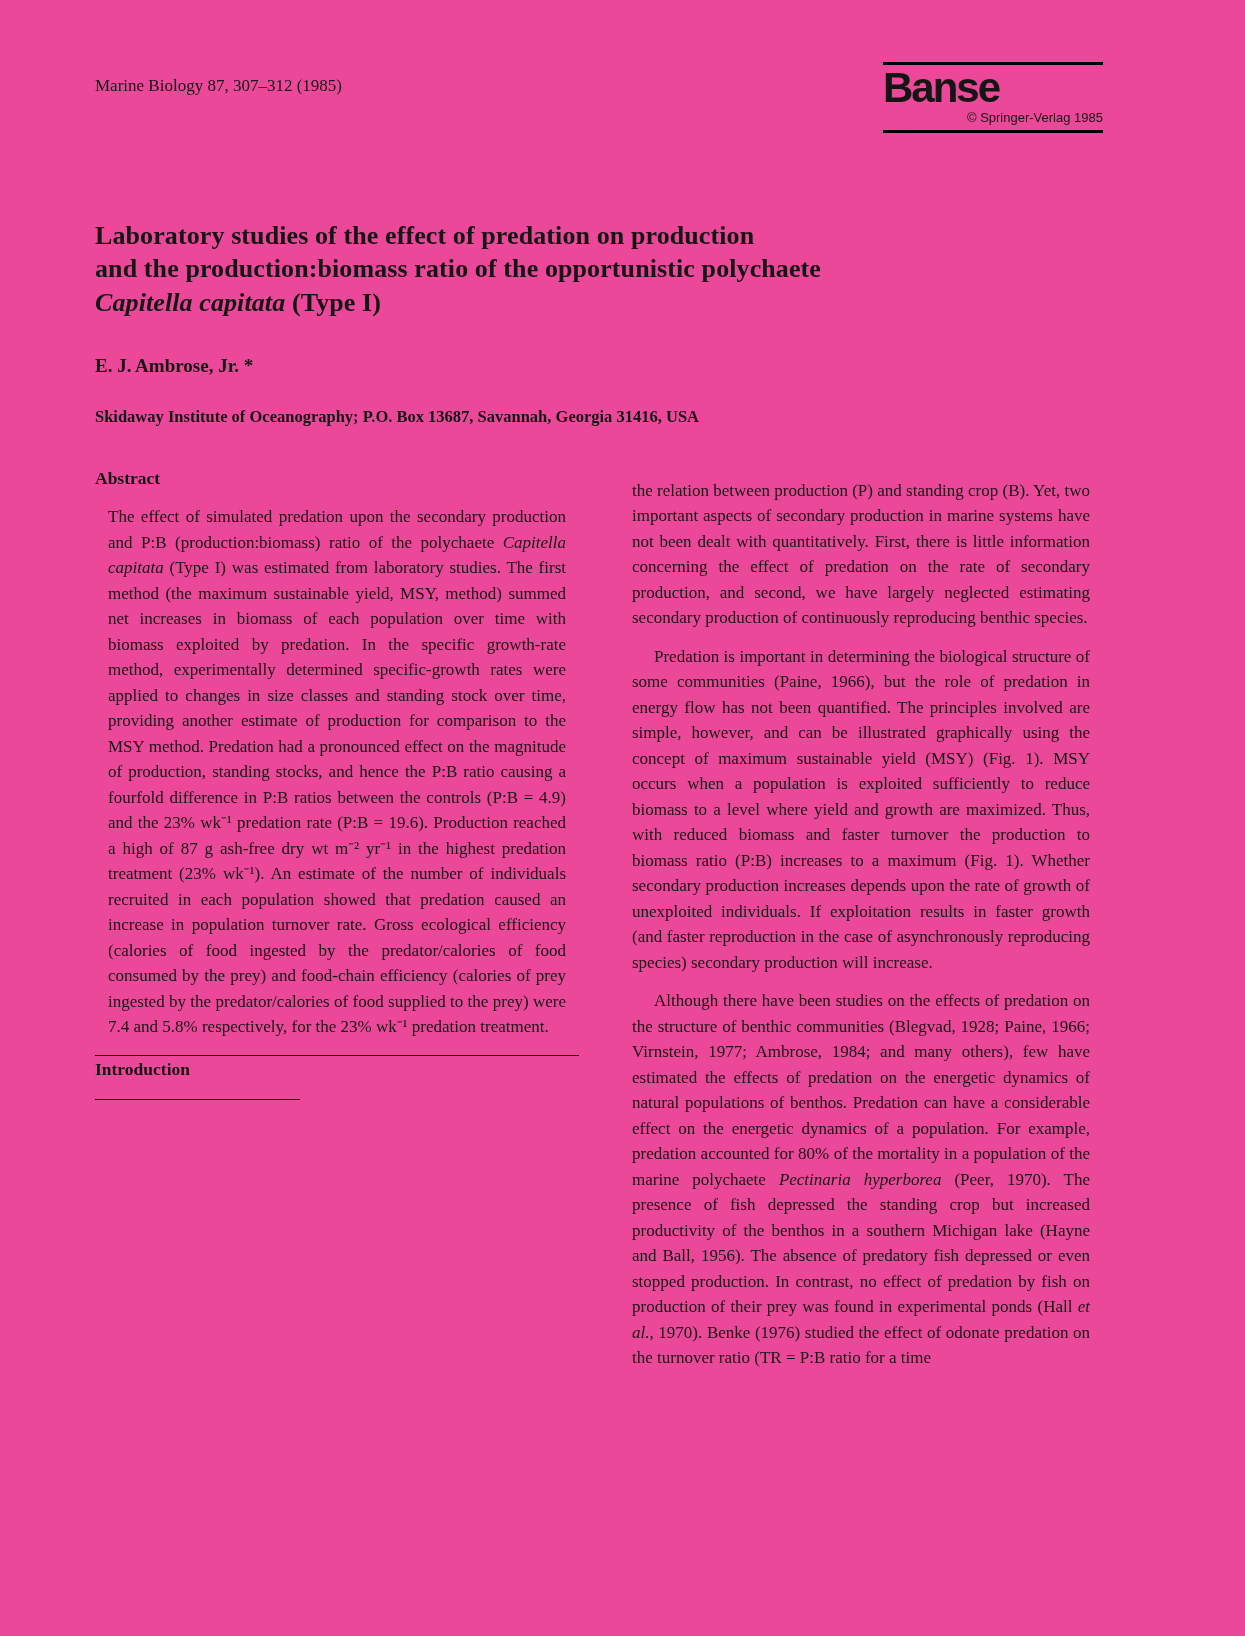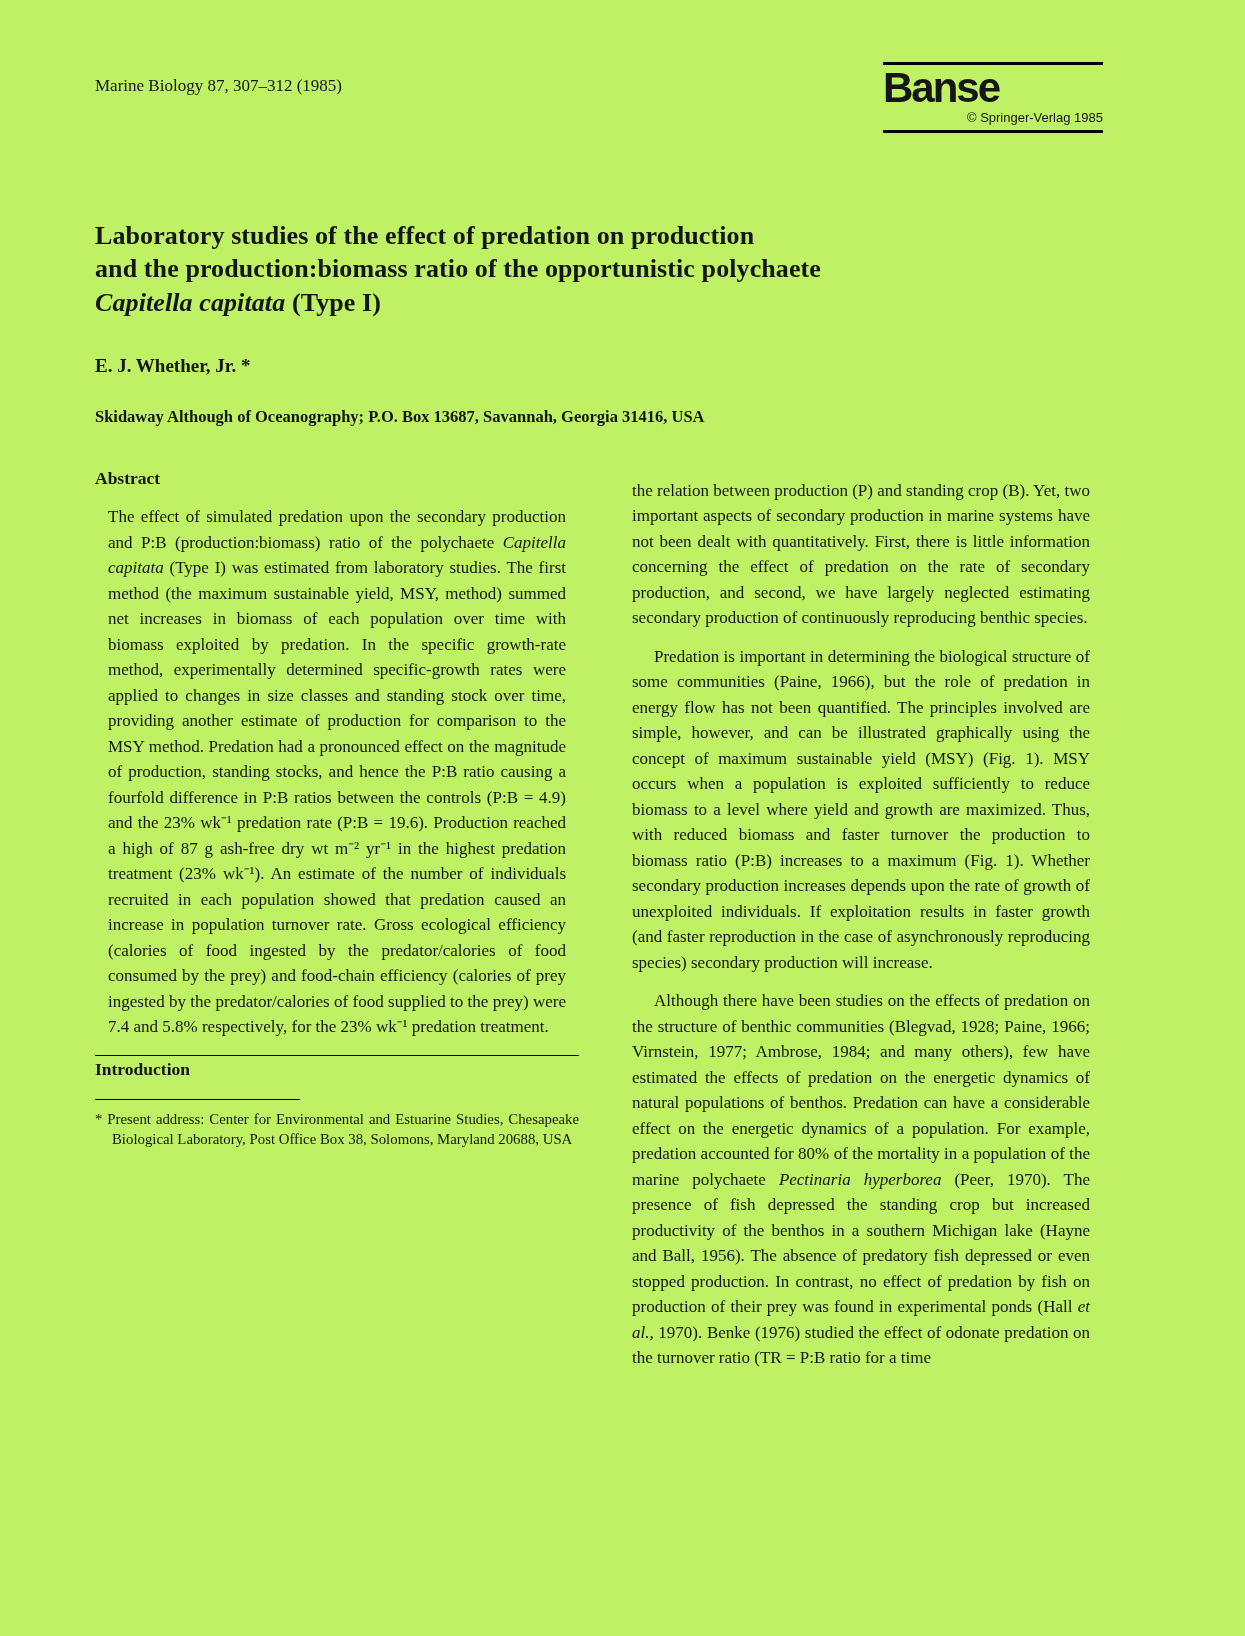--- a/index.html
+++ b/index.html
@@ -7,21 +7,21 @@
   body {
     width: 1245px; height: 1636px;
     font-family: "Liberation Serif", serif;
     color: #151515;
   }
   .page {
     position: relative;
     width: 1245px; height: 1636px;
     padding: 62px 142px 24px 95px;
     overflow: hidden;
-    background: #bef264;
+    background: #ec4899;
   }
   
   .header { display: flex; justify-content: space-between; align-items: flex-start; }
   .citation { font-size: 17px; padding-top: 14px; }
   .logo {
     width: 220px;
     border-top: 3px solid #000;
     border-bottom: 3px solid #000;
     padding: 3px 0 5px 0;
     font-family: "Liberation Sans", sans-serif;
@@ -70,34 +70,33 @@
   <div class="header">
     <div class="citation">Marine Biology 87, 307–312 (1985)</div>
     <div class="logo">
       <div class="logo-marine">Banse</div>
       <div class="logo-copyright">© Springer-Verlag 1985</div>
     </div>
   </div>
 
   <h1 class="title"><span>Laboratory studies of the effect of predation on production</span><br><span>and the production:biomass ratio of the opportunistic polychaete</span><br><span class="italic">Capitella capitata</span><span> (Type I)</span></h1>
 
-  <div class="author">E. J. Whether, Jr. *</div>
+  <div class="author">E. J. Ambrose, Jr. *</div>
 
-  <div class="affiliation">Skidaway Although of Oceanography; P.O. Box 13687, Savannah, Georgia 31416, USA</div>
+  <div class="affiliation">Skidaway Institute of Oceanography; P.O. Box 13687, Savannah, Georgia 31416, USA</div>
 
   <div class="columns">
 
     <div class="col">
       <h2 class="sec-heading">Abstract</h2>
       <p class="para"><span>The effect of simulated predation upon the secondary production and P:B (production:biomass) ratio of the polychaete </span><span class="italic">Capitella capitata</span><span> (Type I) was estimated from laboratory studies. The first method (the maximum sustainable yield, MSY, method) summed net increases in biomass of each population over time with biomass exploited by predation. In the specific growth-rate method, experimentally determined specific-growth rates were applied to changes in size classes and standing stock over time, providing another estimate of production for comparison to the MSY method. Predation had a pronounced effect on the magnitude of production, standing stocks, and hence the P:B ratio causing a fourfold difference in P:B ratios between the controls (P:B = 4.9) and the 23% wk⁻¹ predation rate (P:B = 19.6). Production reached a high of 87 g ash-free dry wt m⁻² yr⁻¹ in the highest predation treatment (23% wk⁻¹). An estimate of the number of individuals recruited in each population showed that predation caused an increase in population turnover rate. Gross ecological efficiency (calories of food ingested by the predator/calories of food consumed by the prey) and food-chain efficiency (calories of prey ingested by the predator/calories of food supplied to the prey) were 7.4 and 5.8% respectively, for the 23% wk⁻¹ predation treatment.</span></p>
       <hr class="section-divider">
       <h2 class="sec-heading intro-heading">Introduction</h2>
       <div class="footnote-block">
         <hr class="footnote-rule">
-        <p class="footnote"><span>*  Present address: Center for Environmental and Estuarine Studies, Chesapeake Biological Laboratory, Post Office Box 38, Solomons, Maryland 20688, USA</span></p>
       </div>
     </div>
 
     <div class="col">
       <p class="para"><span>the relation between production (P) and standing crop (B). Yet, two important aspects of secondary production in marine systems have not been dealt with quantitatively. First, there is little information concerning the effect of predation on the rate of secondary production, and second, we have largely neglected estimating secondary production of continuously reproducing benthic species.</span></p>
       <p class="para indent"><span>Predation is important in determining the biological structure of some communities (Paine, 1966), but the role of predation in energy flow has not been quantified. The principles involved are simple, however, and can be illustrated graphically using the concept of maximum sustainable yield (MSY) (Fig. 1). MSY occurs when a population is exploited sufficiently to reduce biomass to a level where yield and growth are maximized. Thus, with reduced biomass and faster turnover the production to biomass ratio (P:B) increases to a maximum (Fig. 1). Whether secondary production increases depends upon the rate of growth of unexploited individuals. If exploitation results in faster growth (and faster reproduction in the case of asynchronously reproducing species) secondary production will increase.</span></p>
       <p class="para indent"><span>Although there have been studies on the effects of predation on the structure of benthic communities (Blegvad, 1928; Paine, 1966; Virnstein, 1977; Ambrose, 1984; and many others), few have estimated the effects of predation on the energetic dynamics of natural populations of benthos. Predation can have a considerable effect on the energetic dynamics of a population. For example, predation accounted for 80% of the mortality in a population of the marine polychaete </span><span class="italic">Pectinaria hyperborea</span><span> (Peer, 1970). The presence of fish depressed the standing crop but increased productivity of the benthos in a southern Michigan lake (Hayne and Ball, 1956). The absence of predatory fish depressed or even stopped production. In contrast, no effect of predation by fish on production of their prey was found in experimental ponds (Hall </span><span class="italic">et al.,</span><span> 1970). Benke (1976) studied the effect of odonate predation on the turnover ratio (TR = P:B ratio for a time</span></p>
     </div>
 
   </div>

